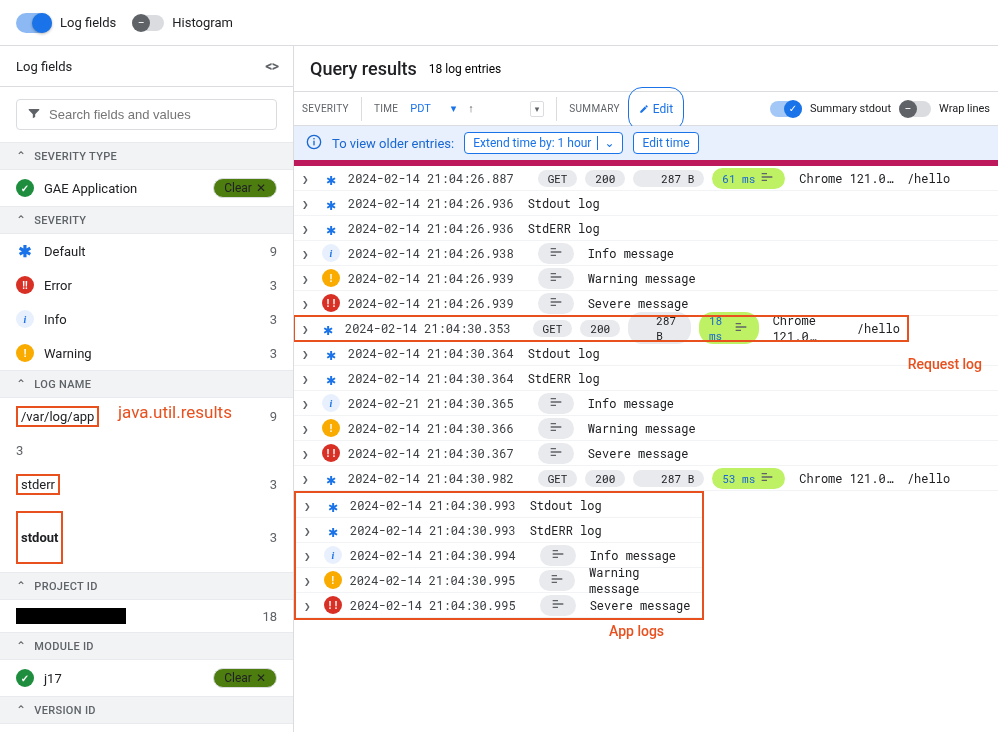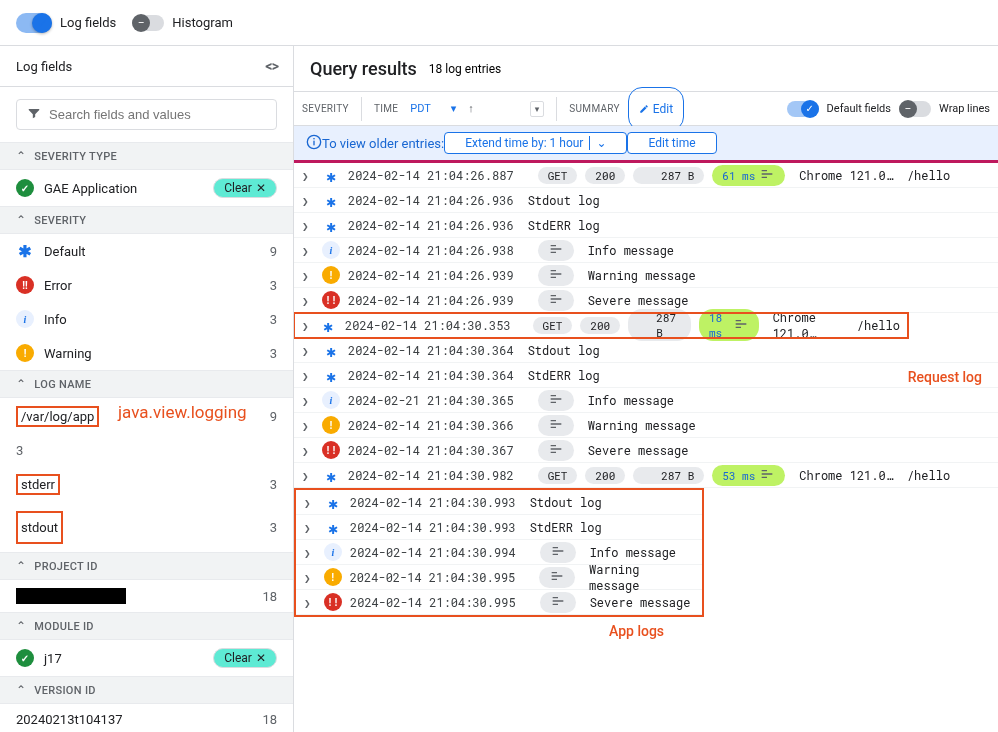--- a/index.html
+++ b/index.html
@@ -23,33 +23,33 @@
 .section-header { display: flex; align-items: center; gap: 8px; padding: 6px 16px; background: #f1f3f4; color: #5f6368; font-size: 11px; font-weight: 500; letter-spacing: .3px; border-top: 1px solid #e8eaed; border-bottom: 1px solid #e8eaed; cursor: pointer; }
 .section-header .chev { font-size: 12px; }
 .field-row { display: flex; align-items: center; justify-content: space-between; padding: 8px 16px; font-size: 13px; }
 .field-left { display: flex; align-items: center; gap: 10px; }
 .sev-icon { width: 18px; height: 18px; border-radius: 50%; display: inline-flex; align-items: center; justify-content: center; font-size: 10px; font-weight: bold; color: #fff; }
 .sev-default { color: #1a73e8; background: none; font-size: 16px; }
 .sev-error { background: #d93025; }
 .sev-info { color: #1a73e8; background: #e8f0fe; }
 .sev-warning { background: #f9ab00; }
 .sev-check { background: #1e8e3e; }
-.clear-btn { display: inline-flex; align-items: center; gap: 4px; padding: 2px 10px; border: 1px solid #dadce0; border-radius: 14px; font-size: 12px; background: #5eead4; cursor: pointer; }
+.clear-btn { display: inline-flex; align-items: center; gap: 4px; padding: 2px 10px; border: 1px solid #dadce0; border-radius: 14px; font-size: 12px; background: #4d7c0f; cursor: pointer; }
 .count { color: #5f6368; font-size: 13px; }
 .content { flex: 1; display: flex; flex-direction: column; min-width: 0; }
 .results-head { display: flex; align-items: center; gap: 12px; padding: 12px 16px; border-bottom: 1px solid #dadce0; }
 .results-head h2 { font-size: 18px; font-weight: 500; }
 .results-head .sub { color: #000000; font-size: 12px; }
 .toolbar { display: flex; align-items: center; gap: 8px; padding: 2px 8px; border-bottom: 1px solid #dadce0; height: 34px; font-size: 11px; }
 .toolbar .col-label { color: #5f6368; font-size: 10px; letter-spacing: .3px; }
 .tz-btn { display: inline-flex; align-items: center; gap: 20px; color: #1a73e8; font-size: 11px; padding: 2px 4px; cursor: pointer; }
 .edit-pill { display: inline-flex; align-items: center; gap: 4px; color: #1a73e8; border: 1px solid #1a73e8; border-radius: 14px; padding: 14px 10px; font-size: 12px; cursor: pointer; }
 .divider { width: 1px; height: 24px; background: #dadce0; margin: 0 4px; }
-.banner { display: flex; align-items: center; padding: 6px 12px; background: #e8f0fe; color: #1967d2; font-size: 13px; border-bottom: 3px solid #be185d; }
-.banner-btn { border: 1px solid #1a73e8; background: #fff; color: #1a73e8; padding: 3px 20px; border-radius: 4px; font-size: 12px; cursor: pointer; }
+.banner { display: flex; align-items: center; gap: 10px; padding: 6px 12px; background: #e8f0fe; color: #1967d2; font-size: 13px; border-bottom: 6px solid #be185d; }
+.banner-btn { border: 1px solid #1a73e8; background: #fff; color: #1a73e8; padding: 3px 8px; border-radius: 4px; font-size: 12px; cursor: pointer; }
 .banner-btn.dd { display: inline-flex; align-items: center; }
 .banner-btn.dd span:last-child { border-left: 1px solid #1a73e8; margin-left: 6px; padding-left: 6px; }
 .logs { flex: 1; overflow: auto; }
 .log-row { display: flex; align-items: center; gap: 8px; padding: 3px 8px; font-family: "Roboto Mono", monospace; font-size: 12px; border-bottom: 1px solid #f1f3f4; height: 25px; }
 .log-row .chev { color: #5f6368; cursor: pointer; width: 12px; font-size: 11px; }
 .log-row .sev { width: 18px; display: flex; justify-content: center; }
 .log-row .ts { color: #3c4043; white-space: nowrap; }
 .pill { display: inline-flex; align-items: center; gap: 4px; background: #e8eaed; border-radius: 14px; padding: 1px 10px; font-size: 11px; font-family: "Roboto Mono", monospace; }
 .pill.lat { background: #bef264; color: #1967d2; }
 .summary-text { margin-left: 6px; }
@@ -168,21 +168,21 @@
             <span class="count">3</span>
           </div>
           <div class="field-row">
             <div class="field-left">
               <span class="annot-box" style="padding:1px 3px;">stderr</span>
             </div>
             <span class="count">3</span>
           </div>
           <div class="field-row">
             <div class="field-left">
-              <span class="annot-box" style="padding:7px 3px;">stdout</span>
+              <span class="annot-box" style="padding:17px 3px;font-weight:bold;">stdout</span>
             </div>
             <span class="count">3</span>
           </div>
           <div class="section-header">
             <span class="chev">⌃</span>
             <span>PROJECT ID</span>
           </div>
           <div class="field-row">
             <div class="field-left">
               <span class="redacted"></span>
@@ -208,21 +208,21 @@
             <div class="field-left">
               <span>20240213t104137</span>
             </div>
             <span class="count">18</span>
           </div>
           <div class="section-header">
             <span class="chev">⌃</span>
             <span>ZONE</span>
           </div>
         </div>
-      <span class="js-label" style="position:absolute; left:118px; top:356px;">java.view.logging</span>
+      <span class="js-label" style="position:absolute; left:118px; top:356px;">java.util.results</span>
     </div>
 
     <div class="content" style="position:relative;">
       <div class="results-head">
         <h2>Query results</h2>
         <span class="sub">18 log entries</span>
       </div>
       <div class="toolbar">
         <span class="col-label">SEVERITY</span>
         <div class="divider"></div>
@@ -241,21 +241,21 @@
               <path fill="#1a73e8" d="M3 17.25V21h3.75L17.81 9.94l-3.75-3.75L3 17.25zM20.71 7.04a1 1 0 000-1.41l-2.34-2.34a1 1 0 00-1.41 0l-1.83 1.83 3.75 3.75 1.83-1.83z"></path>
             </svg>
           <span>Edit</span>
         </span>
         <span style="flex:1"></span>
         <div class="toggle-group summary-fields">
           <div class="tb-switch summary-fields">
               <div class="tb-track"></div>
               <div class="tb-thumb">✓</div>
             </div>
-          <span>Default fields</span>
+          <span>Summary stdout</span>
         </div>
         <div class="toggle-group wrap-lines">
           <div class="tb-switch wrap-lines">
               <div class="tb-track"></div>
               <div class="tb-thumb">−</div>
             </div>
           <span>Wrap lines</span>
         </div>
       </div>
       <div class="banner">
@@ -492,18 +492,18 @@
               <span style="width:8px"></span>
               <span class="pill">
                 <span class="summary-icon"><svg viewBox="0 0 24 24">
                     <path fill="#5f6368" d="M4 6h8v2H4zM4 11h16v2H4zM4 16h8v2H4z"></path>
                   </svg></span>
               </span>
               <span class="summary-text">Severe message</span>
             </div>
           </div>
         </div>
-      <span class="annot-label" style="position:absolute; right:16px; top:323px;padding-left:27px;">Request log</span>
+      <span class="annot-label" style="position:absolute; right:16px; top:310px;padding-left:27px;">Request log</span>
       <span class="annot-label" style="position:absolute; left:315px; top:577px;">App logs</span>
     </div>
 
   </div>
 </div>
 
 </body></html>

